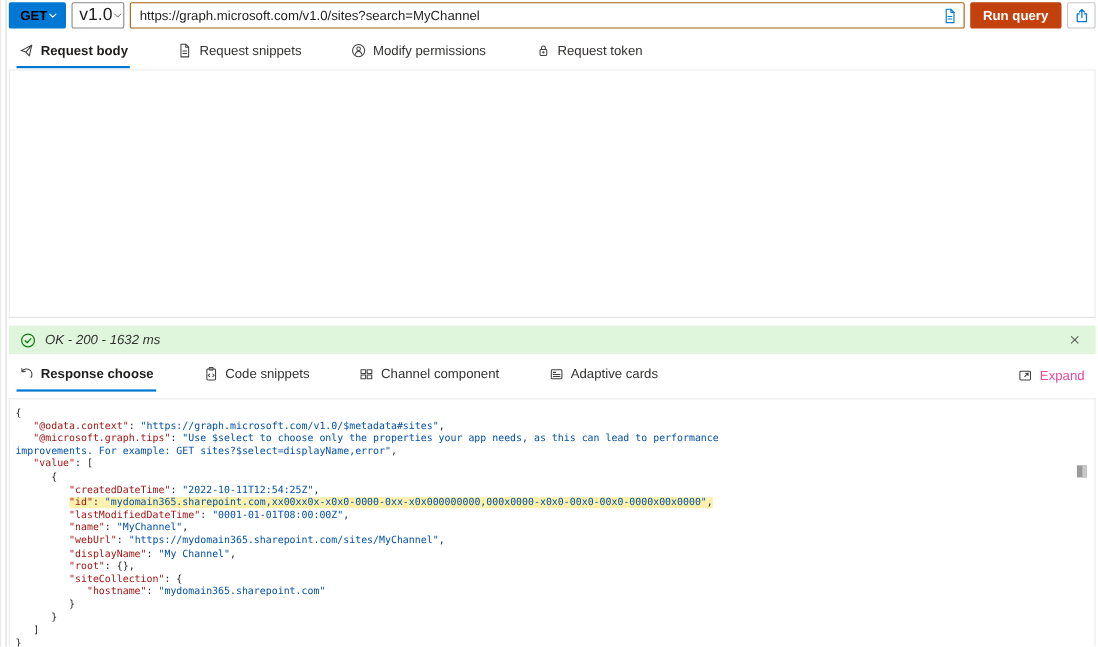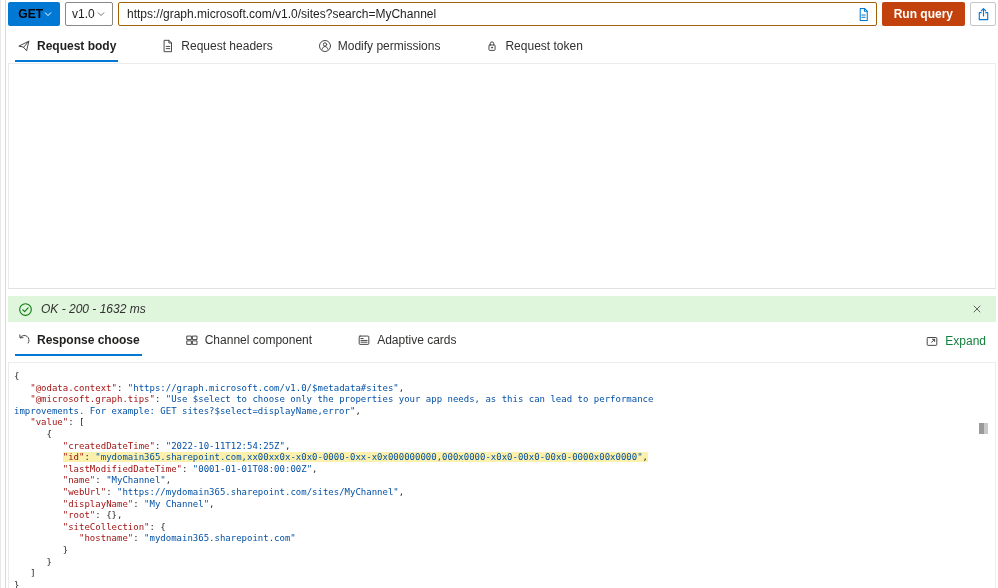--- a/index.html
+++ b/index.html
@@ -12,21 +12,21 @@
 
   
   .topbar { position:absolute; top:2px; left:0; right:0; height:24px;
             display:flex; align-items:stretch; gap:5px; }
   .method-btn { width:52px; background:#0078d4; color:#000000; border:none; border-radius:2px;
                 font-family:inherit; font-size:12px; font-weight:700;
                 display:flex; align-items:center; justify-content:flex-end;
                 padding:0 7px; cursor:pointer; }
   .method-btn svg { stroke:#fff; }
   .version-btn { width:48px; background:#fff; color:#201f1e; border:1px solid #8a8886;
-                 border-radius:2px; font-family:inherit; font-size:12px;
+                 border-radius:2px; font-family:inherit; font-size:16px;
                  display:flex; align-items:center; justify-content:space-between;
                  padding:0 6px; cursor:pointer; }
   .version-btn svg { stroke:#605e5c; }
   .url-wrap { flex:1; position:relative; display:flex; }
   .url-wrap input { flex:1; border:1px solid #a16207; border-radius:2px; font-family:inherit;
                     font-size:12px; color:#201f1e; padding:0 26px 0 8px; outline:none; }
   .doc-btn { position:absolute; right:4px; top:3px; width:18px; height:18px;
              display:flex; align-items:center; justify-content:center; cursor:pointer; }
   .run-btn { background:#c2410c; color:#fff; border:none; border-radius:2px;
              font-family:inherit; font-size:12px; font-weight:600; padding:0 12px; cursor:pointer; }
@@ -38,21 +38,21 @@
           padding-left:7px; align-items:flex-end; }
   .req-tabs  { top:36px; height:26px; }
   .resp-tabs { top:330px; height:26px; padding-right:10px; }
   .tab { display:flex; align-items:center; gap:6px; height:26px; padding:0 2px 4px 2px;
          font-size:12px; color:#323130; cursor:pointer; border-bottom:2px solid transparent; }
   .tab.selected { border-bottom-color:#0078d4; }
   .tab.selected .tlabel { font-weight:700; color:#201f1e; }
   .ticon { display:flex; align-items:center; }
   .ticon svg { stroke:#424242; fill:none; stroke-width:1.1; stroke-linecap:round; stroke-linejoin:round; }
   .expand-btn { margin-left:auto; display:flex; align-items:center; gap:6px; height:26px;
-                padding-bottom:4px; font-size:12px; color:#15803d; cursor:pointer; }
+                padding-bottom:4px; font-size:12px; color:#ec4899; cursor:pointer; }
   .expand-btn svg { stroke:#424242; fill:none; stroke-width:1.1; stroke-linecap:round; stroke-linejoin:round; }
 
   
   .req-panel { position:absolute; top:63px; left:0; right:0; height:226px;
                background:#fff; border:1px solid #ececec; border-bottom-color:#e1e1e1; }
   .status-bar { position:absolute; top:296px; left:0; right:0; height:26px;
                 background:#dff6dd; display:flex; align-items:center; gap:8px;
                 padding:0 10px; font-size:12px; color:#323130;font-style:italic; }
   .status-bar .check { display:flex; align-items:center; }
   .close-btn { margin-left:auto; width:18px; height:18px; display:flex; align-items:center;
@@ -126,21 +126,21 @@
         <span class="tlabel">Request body</span>
       </div>
       <div class="tab">
         <span class="ticon">
           <svg width="14" height="14" viewBox="0 0 16 16">
               <path d="M4 1.5h5l3 3v10H4z"></path>
               <path d="M9 1.5v3h3"></path>
               <path d="M6 8.5h4M6 11h4"></path>
             </svg>
         </span>
-        <span class="tlabel">Request headers</span>
+        <span class="tlabel">Request snippets</span>
       </div>
       <div class="tab">
         <span class="ticon">
           <svg width="14" height="14" viewBox="0 0 16 16">
               <circle cx="8" cy="8" r="6.3"></circle>
               <circle cx="8" cy="6.2" r="1.9"></circle>
               <path d="M4.7 11.7c.5-2 1.8-3.1 3.3-3.1s2.8 1.1 3.3 3.1"></path>
             </svg>
         </span>
         <span class="tlabel">Modify permissions</span>
@@ -180,20 +180,30 @@
           <svg width="14" height="14" viewBox="0 0 16 16">
               <path d="M3.6 5.2a5.5 5.5 0 119.2 6.3"></path>
               <path d="M3.2 2.2l.3 3.4 3.4-.3"></path>
             </svg>
         </span>
         <span class="tlabel">Response choose</span>
       </div>
       <div class="tab">
         <span class="ticon">
           <svg width="14" height="14" viewBox="0 0 16 16">
+              <rect x="3.5" y="2.8" width="9" height="11.5" rx="1"></rect>
+              <rect x="6" y="1.2" width="4" height="2.6" rx="0.6"></rect>
+              <path d="M6.4 8l-1.4 1.4 1.4 1.4M9.6 8l1.4 1.4-1.4 1.4"></path>
+            </svg>
+        </span>
+        <span class="tlabel">Code snippets</span>
+      </div>
+      <div class="tab">
+        <span class="ticon">
+          <svg width="14" height="14" viewBox="0 0 16 16">
               <rect x="2.5" y="3.5" width="4.8" height="4"></rect>
               <rect x="8.9" y="3.5" width="4.8" height="4"></rect>
               <rect x="2.5" y="9" width="4.8" height="4"></rect>
               <rect x="8.9" y="9" width="4.8" height="4"></rect>
             </svg>
         </span>
         <span class="tlabel">Channel component</span>
       </div>
       <div class="tab">
         <span class="ticon">

